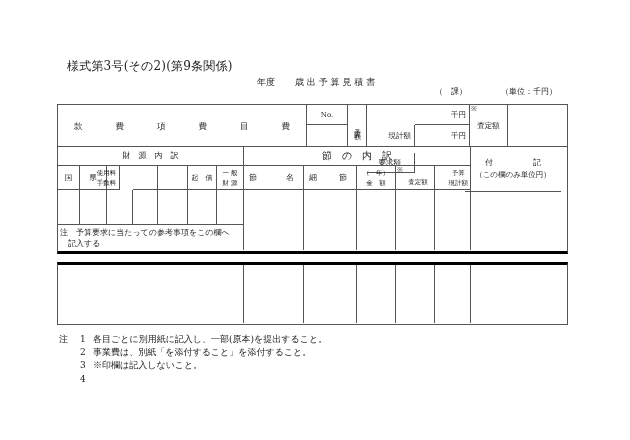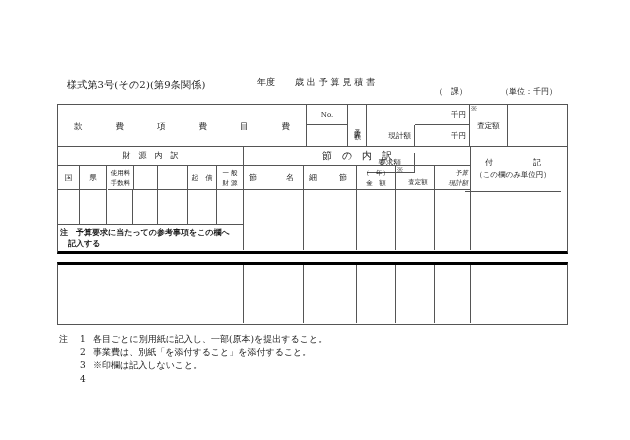--- a/index.html
+++ b/index.html
@@ -4,36 +4,36 @@
 <style>
   :root { --ln:#555; --thick:#000; --txt:#1c1c1c; }
   * { margin:0; padding:0; box-sizing:border-box; }
   body { background:#e8e8e8; font-family:"DejaVu Serif","Liberation Serif",serif; }
   #page {
     position:relative; width:630px; height:440px; background:#ffffff;
     color:var(--txt); overflow:hidden;
   }
   .abs { position:absolute; }
   
-  .form-number { left:67px; top:58px; font-size:10px; letter-spacing:0.2px;margin-top:20px; }
+  .form-number { left:67px; top:58px; font-size:12px; letter-spacing:0.2px; }
   .title-row { left:257px; top:68px; display:flex; gap:20px; font-size:9px;margin-top:8px; }
   .unit-row { left:435px; top:86px; display:flex; gap:34px; font-size:8px; }
   
   .tbl { position:absolute; left:57px; width:511px; border:1px solid var(--ln); background:#fff; }
   #tbl1 { top:104px; height:150px; border-bottom:3px solid var(--thick); }
   #tbl2 { top:262px; height:63px;  border-top:3px solid var(--thick); }
   
   .cell {
     position:absolute; display:flex; align-items:center; justify-content:center;
     font-size:7.5px; line-height:10px; color:var(--txt);
     border-right:1px solid var(--ln); border-bottom:1px solid var(--ln);
   }
   .no-r { border-right:none; } .no-b { border-bottom:none; }
   .pre { white-space:pre-line; text-align:center; }
-  .left  { justify-content:flex-start; text-align:left;font-weight:bold; }
+  .left  { justify-content:flex-start; text-align:left; }
   .right { justify-content:flex-end;  text-align:right; }
   .top   { align-items:flex-start; }
   
   .expense-row { justify-content:space-between; padding:0 16px; font-size:8.5px; }
   .vertical { writing-mode:vertical-rl; text-orientation:upright; letter-spacing:2px; font-size:7px; }
   .mark { position:absolute; top:0; left:1px; font-size:7px; line-height:8px; }
   .small { font-size:6.5px; }
   .spread { justify-content:space-between; padding:0 9px 0 5px; font-size:8px; }
   .remarks-head { flex-direction:column; gap:2px; }
   .note-cell { padding:2px 2px 0 2px; font-size:8px; line-height:11px; }
@@ -94,21 +94,21 @@
 
     <div class="cell" style="left:0;top:42px;width:186px;height:19px;font-size:8px;">
       <span>財　源　内　訳</span>
     </div>
     <div class="cell" style="left:0;top:61px;width:22px;height:24px;">
       <span>国</span>
     </div>
     <div class="cell" style="left:22px;top:61px;width:27px;height:24px;">
       <span>県</span>
     </div>
-    <div class="cell pre small" style="left:50px;top:61px;width:26px;height:24px;">
+    <div class="cell pre small" style="left:36px;top:61px;width:26px;height:24px;">
       <span class="pre">使用料
 手数料</span>
     </div>
     <div class="cell" style="left:75px;top:61px;width:25px;height:24px;">
       <span></span>
     </div>
     <div class="cell" style="left:100px;top:61px;width:30px;height:24px;">
       <span></span>
     </div>
     <div class="cell" style="left:130px;top:61px;width:29px;height:24px;font-size:7px;">
@@ -145,21 +145,21 @@
     </div>
     <div class="cell pre small" style="left:299px;top:61px;width:39px;height:24px;">
       <span class="pre">（　年）
 金　額</span>
     </div>
     <div class="cell small" style="left:338px;top:61px;width:39px;height:24px;">
       <span class="mark">※</span>
       <span style="padding-top:8px;padding-left:6px;">査定額</span>
     </div>
     <div class="cell pre small right" style="left:377px;top:61px;width:36px;height:24px;padding-right:2px;">
-      <span class="pre" style="text-align:right;font-style:italic;">予算
+      <span class="pre" style="">予算
 現計額</span>
     </div>
 
     <div class="cell no-b" style="left:186px;top:85px;width:60px;height:60px;"></div>
     <div class="cell no-b" style="left:246px;top:85px;width:53px;height:60px;"></div>
     <div class="cell no-b" style="left:299px;top:85px;width:39px;height:60px;"></div>
     <div class="cell no-b" style="left:338px;top:85px;width:39px;height:60px;"></div>
     <div class="cell no-b" style="left:377px;top:85px;width:36px;height:60px;"></div>
 
     <div class="cell no-r remarks-head" style="left:407px;top:42px;width:96px;height:45px;align-items:center;">

